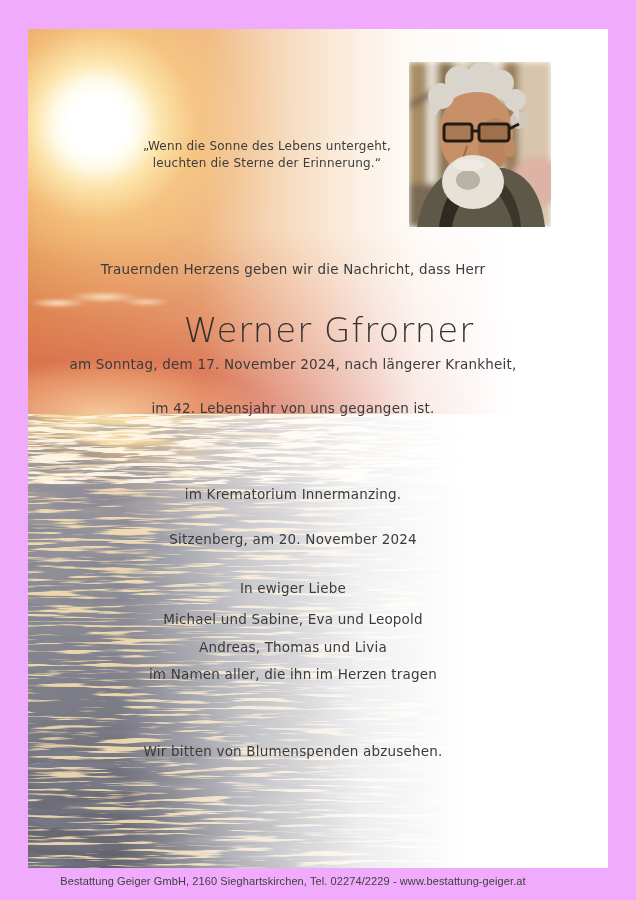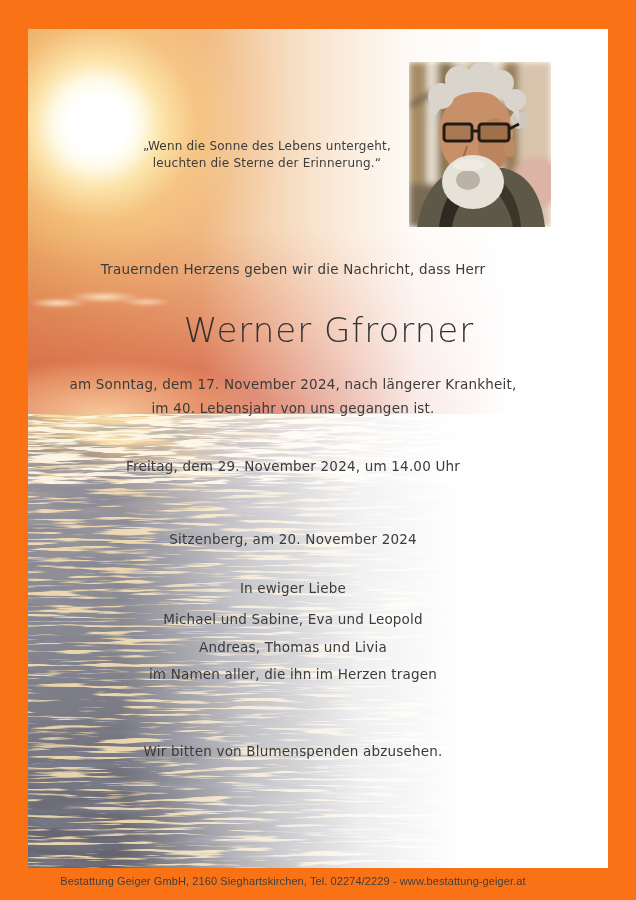--- a/index.html
+++ b/index.html
@@ -1,16 +1,16 @@
 <!DOCTYPE html>
 <html><head>
 <meta charset="utf-8">
 <style>
   html,body{margin:0;padding:0;background:#ffffff;}
-  .page{position:relative;width:636px;height:900px;background:#f97316;overflow:hidden;
+  .page{position:relative;width:636px;height:900px;background:#f0abfc;overflow:hidden;
         font-family:"DejaVu Sans","Liberation Sans",sans-serif;color:#3a3a3a;}
 
   
   .bg{position:absolute;left:28px;top:29px;width:580px;height:839px;overflow:hidden;}
   .sky{position:absolute;left:0;top:0;width:100%;height:385px;
     background:
       radial-gradient(circle at 69px 95px,#ffffff 0 28px,rgba(255,252,235,.98) 44px,
         rgba(254,233,175,.92) 64px,rgba(252,208,135,.6) 98px,rgba(249,188,118,.28) 145px,
         rgba(249,188,118,0) 195px),
       radial-gradient(ellipse 210px 70px at 75px 385px,rgba(255,226,175,.8),
@@ -136,24 +136,24 @@
       </g>
     </svg>
   </div>
 
   <div class="quote" style="top:139px">„Wenn die Sonne des Lebens untergeht,</div>
   <div class="quote" style="top:156px">leuchten die Sterne der Erinnerung.“</div>
 
   <div class="line body-text" style="top:261px">Trauernden Herzens geben wir die Nachricht, dass Herr</div>
   <div class="line name" style="top:310px">Werner Gfrorner</div>
 
-  <div class="line body-text" style="top:376px">am Sonntag, dem 17. November 2024, nach längerer Krankheit,</div>
-  <div class="line body-text" style="top:400px">im 40. Lebensjahr von uns gegangen ist.</div>
+  <div class="line body-text" style="top:356px">am Sonntag, dem 17. November 2024, nach längerer Krankheit,</div>
+  <div class="line body-text" style="top:400px">im 42. Lebensjahr von uns gegangen ist.</div>
 
-  <div class="line body-text" style="top:458px">Freitag, dem 29. November 2024, um 14.00 Uhr</div>
+  <div class="line body-text" style="top:486px">im Krematorium Innermanzing.</div>
 
   <div class="line body-text" style="top:531px">Sitzenberg, am 20. November 2024</div>
   <div class="line body-text" style="top:611px">Michael und Sabine, Eva und Leopold</div>
 
   <div class="line body-text" style="top:580px">In ewiger Liebe</div>
   <div class="line body-text" style="top:639px">Andreas, Thomas und Livia</div>
   <div class="line body-text" style="top:743px">Wir bitten von Blumenspenden abzusehen.</div>
 
   <div class="line body-text" style="top:666px">im Namen aller, die ihn im Herzen tragen</div>
 

